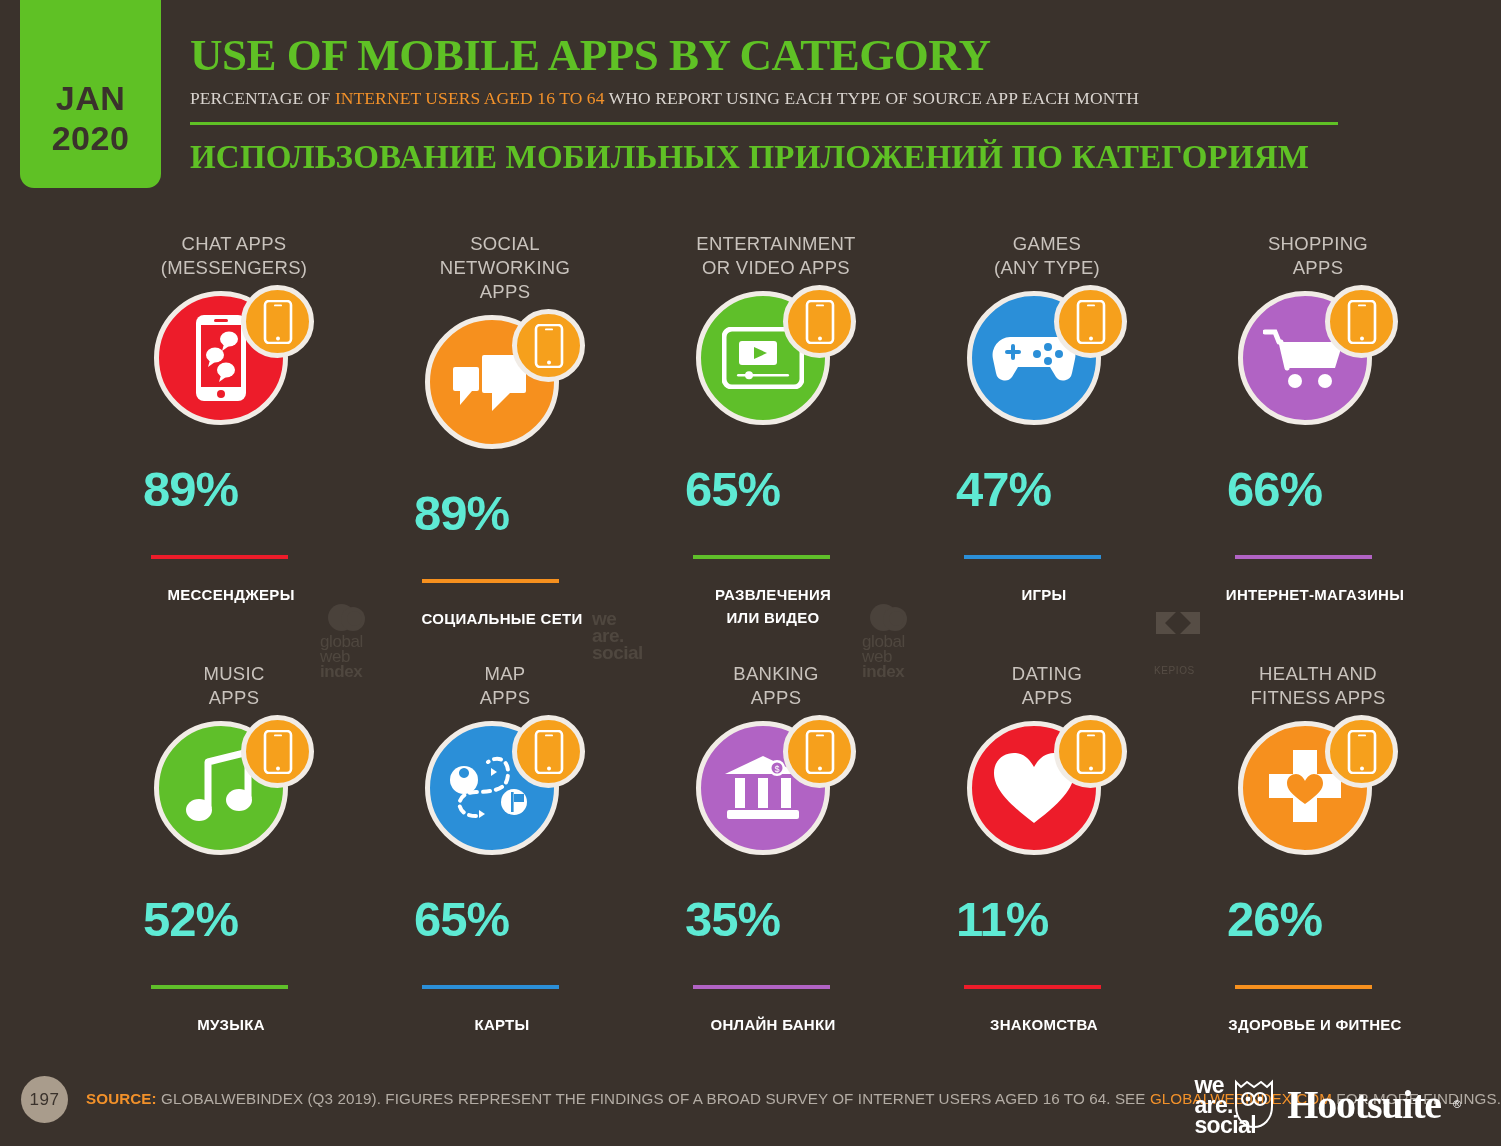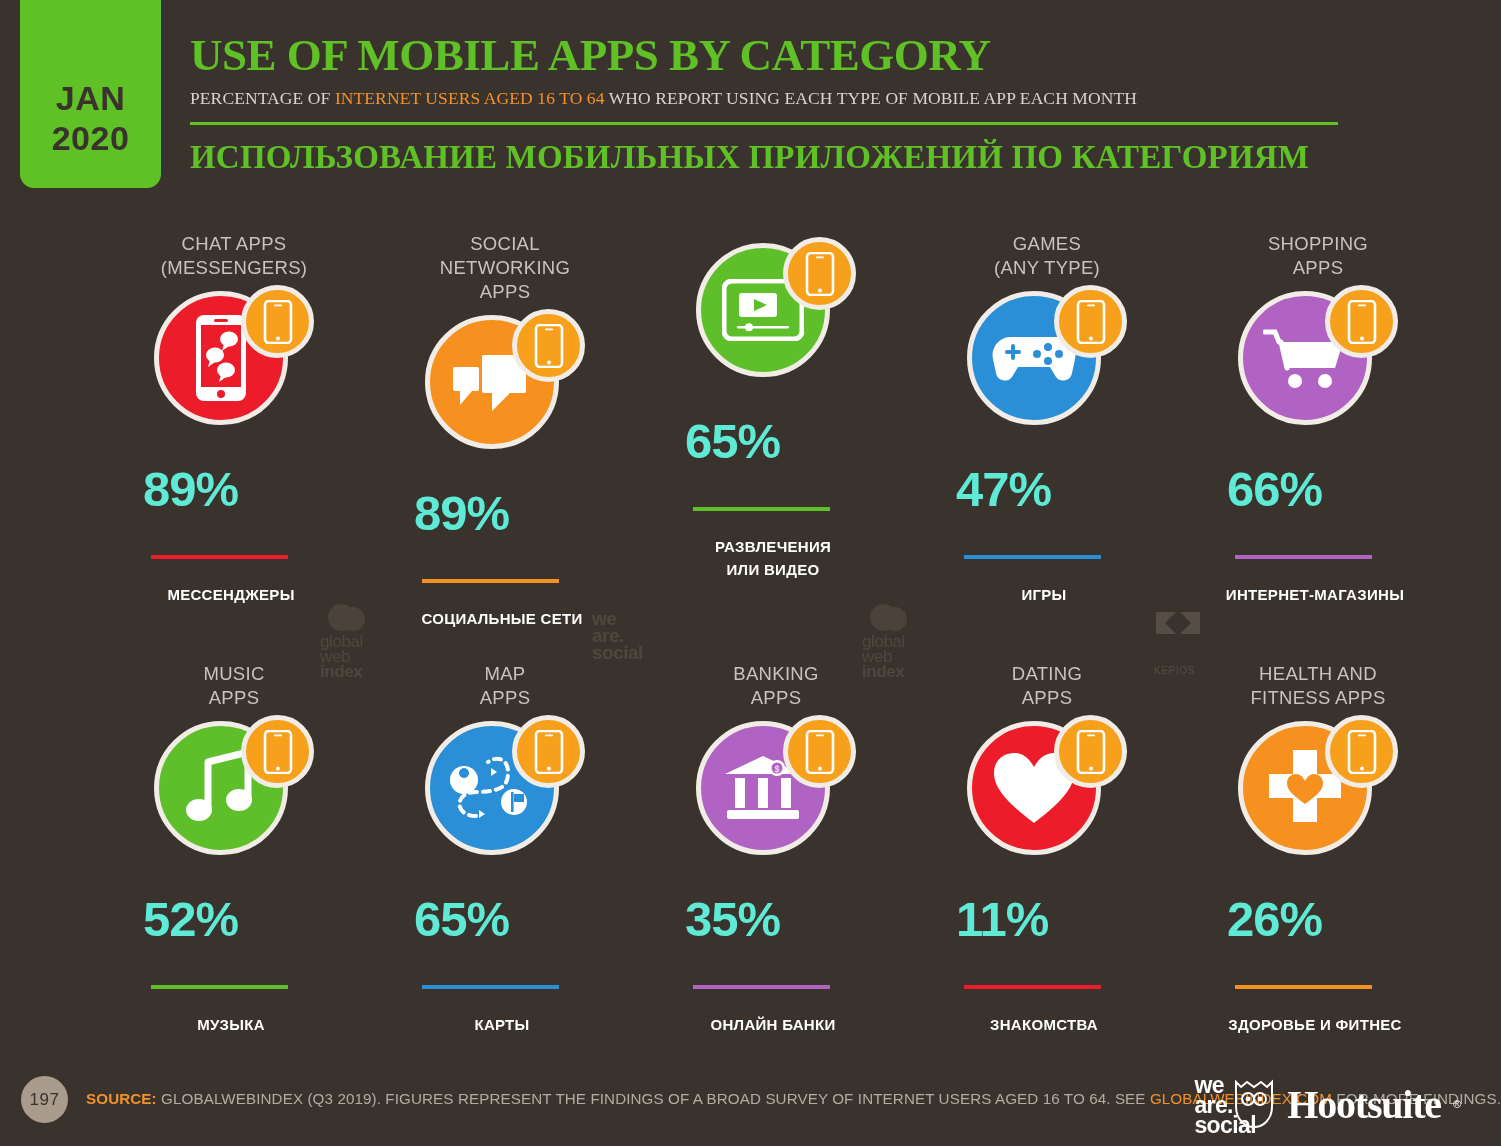--- a/index.html
+++ b/index.html
@@ -132,21 +132,21 @@
 <div class="slide">
 
   <div class="date-badge">
     <span>JAN</span>
     <span>2020</span>
   </div>
 
   <div class="header">
     <h1>USE OF MOBILE APPS BY CATEGORY</h1>
     <div class="subtitle">
-      <span>PERCENTAGE OF </span><span class="hl">INTERNET USERS AGED 16 TO 64</span><span> WHO REPORT USING EACH TYPE OF MOBILE APP EACH MONTH</span>
+      <span>PERCENTAGE OF </span><span class="hl">INTERNET USERS AGED 16 TO 64</span><span> WHO REPORT USING EACH TYPE OF SOURCE APP EACH MONTH</span>
     </div>
     <div class="rule"></div>
     <h2>ИСПОЛЬЗОВАНИЕ МОБИЛЬНЫХ ПРИЛОЖЕНИЙ ПО КАТЕГОРИЯМ</h2>
   </div>
 
   <div class="grid">
 
     <div class="row">
 
       <div class="cell">
@@ -209,20 +209,24 @@
         </div>
         <div class="pct">89%</div>
         <div class="divider" style="background:#f6901e"></div>
         <div class="ru-label">
           <div>СОЦИАЛЬНЫЕ СЕТИ</div>
           <div></div>
         </div>
       </div>
 
       <div class="cell">
+        <div class="cat-label">
+          <div>ENTERTAINMENT</div>
+          <div>OR VIDEO APPS</div>
+        </div>
         <div class="bubble-wrap">
           <div class="big-circle" style="background:#5fbf2a">
             <svg width="82" height="62" viewBox="0 0 82 62">
                 <rect x="2" y="2" width="78" height="58" rx="8" fill="none" stroke="#fff" stroke-width="5"></rect>
                 <rect x="17" y="14" width="38" height="24" rx="3" fill="#fff"></rect>
                 <path d="M32 20 L45 26 L32 32 Z" fill="#5fbf2a"></path>
                 <rect x="15" y="47" width="52" height="2.6" rx="1.3" fill="#fff"></rect>
                 <circle cx="27" cy="48.3" r="4" fill="#fff"></circle>
               </svg>
           </div>

